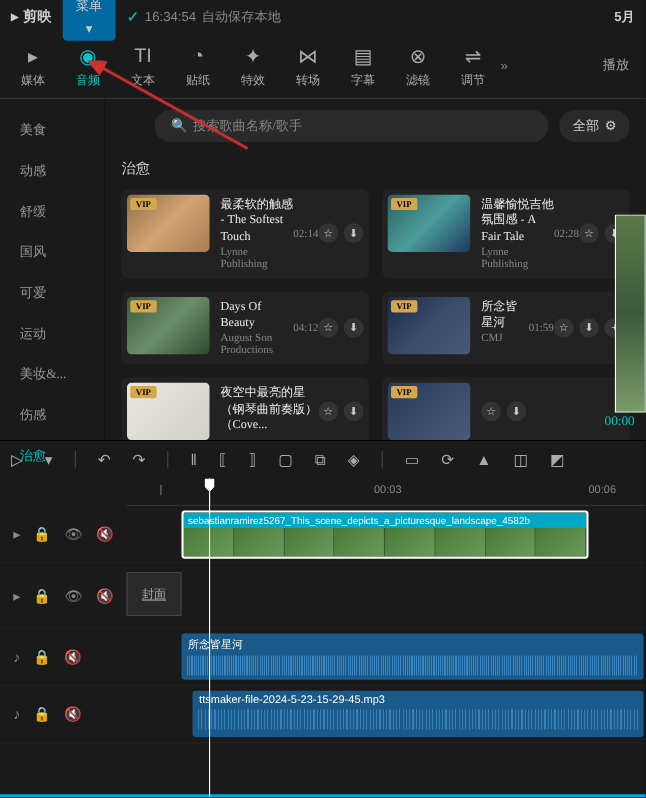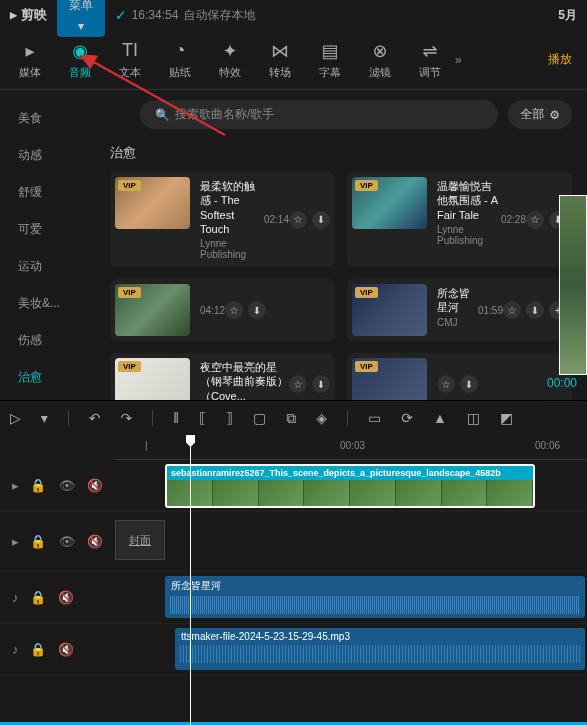--- a/index.html
+++ b/index.html
@@ -11,23 +11,23 @@
     .title-bar .menu-btn { background: #0369a1; padding: 4px 12px; border-radius: 4px; display: flex; align-items: center; gap: 5px; cursor: pointer; flex-direction: column; }
     .title-bar .status { color: #888; display: flex; align-items: center; gap: 5px; }
     .title-bar .status .check { color: #00c8c8; font-size: 14px; }
     .title-bar .date { margin-left: auto; font-weight: bold; }
     
     .toolbar { height: 60px; display: flex; align-items: center; padding: 0 5px; gap: 0; background: #1a1a1a; border-bottom: 1px solid #333; }
     .toolbar .tool-item { display: flex; flex-direction: column; align-items: center; gap: 3px; padding: 5px 14px; cursor: pointer; color: #aaa; }
     .toolbar .tool-item.active { color: #00c8c8; }
     .toolbar .tool-item .icon { font-size: 18px; height: 22px; display: flex; align-items: center; }
     .toolbar .tool-item .label { font-size: 11px; }
-    .toolbar .preview-label { margin-left: auto; padding: 0 10px; color: #eab308; }
-    
-    .main-content { display: flex; height: 310px; position: relative; }
+    .toolbar .preview-label { margin-left: auto; padding: 0 10px; color: #a3a3a3; }
+    
+    .main-content { display: flex; height: 310px; position: relative; font-family: Liberation Serif, serif; }
     .sidebar { width: 95px; background: #1a1a1a; padding: 10px 0; }
     .sidebar-item { padding: 10px 18px; color: #999; cursor: pointer; font-size: 12px; }
     .sidebar-item.active { color: #00c8c8; }
     
     .content-area { flex: 1; padding: 10px 15px; background: #1a1a1a; overflow-y: auto; position: relative; }
     .search-row { display: flex; gap: 10px; margin-bottom: 15px; margin-left: 30px; }
     .search-box { flex: 1; background: #2a2a2a; border-radius: 15px; padding: 6px 15px; display: flex; align-items: center; gap: 5px; color: #888; }
     .search-box .search-ico { font-size: 12px; }
     .filter-btn { background: #2a2a2a; padding: 6px 12px; border-radius: 15px; display: flex; align-items: center; gap: 5px; cursor: pointer; }
     
@@ -65,21 +65,21 @@
     .playhead { position: absolute; top: 0; bottom: 0; width: 1px; background: #fff; z-index: 50; }
     .playhead::before { content: ""; position: absolute; top: 0; left: -4px; width: 9px; height: 12px; background: #fff; clip-path: polygon(0 0, 100% 0, 100% 60%, 50% 100%, 0 60%); }
     
     .track-row { display: flex; border-bottom: 1px solid #222; height: 52px; align-items: center; }
     .track-controls { width: 115px; display: flex; gap: 12px; padding: 0 12px; color: #888; }
     .track-controls span { cursor: pointer; font-size: 13px; }
     .track-content { flex: 1; height: 100%; position: relative; }
     
     .clip { position: absolute; height: 44px; top: 4px; border-radius: 3px; overflow: hidden; }
     .clip.video { background: linear-gradient(90deg, #4a8a3a 0%, #3a6a5a 50%, #5a7a4a 100%); border: 2px solid #fff; }
-    .clip.video .clip-label { position: absolute; top: 0; left: 0; right: 0; background: #00a8c8; color: #fff; font-size: 9px; padding: 2px 4px; white-space: nowrap; overflow: hidden; font-weight: bold; }
+    .clip.video .clip-label { position: absolute; top: 0; left: 0; right: 0; background: #00a8c8; color: #fff; font-size: 9px; padding: 2px 4px; white-space: nowrap; overflow: hidden; }
     .clip.video .thumbs { position: absolute; top: 14px; bottom: 0; left: 0; right: 0; display: flex; }
     .clip.video .thumbs div { flex: 1; background: linear-gradient(135deg, #4a7a3a 0%, #6a9a5a 100%); border-right: 1px solid rgba(0,0,0,0.3); }
     .clip.audio1 { background: #1a5a8a; height: 42px; }
     .clip.audio1 .clip-label { font-size: 10px; color: #fff; padding: 3px 6px; }
     .clip.audio1 .wave { height: 18px; background: repeating-linear-gradient(90deg, #4a9ad8 0, #4a9ad8 1px, transparent 1px, transparent 2px); margin: 0 5px; opacity: 0.7; }
     .clip.audio2 { background: #1a5a8a; height: 42px; }
     .clip.audio2 .clip-label { font-size: 10px; color: #fff; padding: 3px 6px; }
     .clip.audio2 .wave { height: 18px; background: repeating-linear-gradient(90deg, #4a9ad8 0, #4a9ad8 1px, transparent 1px, transparent 3px); margin: 0 5px; opacity: 0.6; }
     
     .cover-box { position: absolute; left: 117px; width: 50px; height: 40px; background: #2a2a2a; border: 1px solid #444; display: flex; align-items: center; justify-content: center; font-size: 11px; color: #aaa; text-decoration: underline; }
@@ -142,20 +142,21 @@
     </div>
   <span style="color:#888;cursor:pointer;">»</span>
   <span class="preview-label">播放</span>
 </div>
 
 <div class="main-content">
   <div class="sidebar">
     <div class="sidebar-item">美食</div>
     <div class="sidebar-item">动感</div>
     <div class="sidebar-item">舒缓</div>
+    <div class="sidebar-item">国风</div>
     <div class="sidebar-item">可爱</div>
     <div class="sidebar-item">运动</div>
     <div class="sidebar-item">美妆&amp;...</div>
     <div class="sidebar-item">伤感</div>
     <div class="sidebar-item active">治愈</div>
   </div>
 
   <div class="content-area">
     <div class="search-row">
       <div class="search-box">
@@ -207,20 +208,24 @@
 
         </div>
       </div>
     </div>
         </div>
         <div class="music-card">
     <div class="thumb t3">
             <div class="vip">VIP</div>
           </div>
     <div class="card-info">
+      <div>
+        <div class="card-title">Days Of Beauty</div>
+        <div class="card-artist">August Son Productions</div>
+      </div>
       <div class="card-bottom">
         <span class="card-duration">04:12</span>
         <div class="card-actions">
           <span class="act-btn">☆</span>
           <span class="act-btn">⬇</span>
 
         </div>
       </div>
     </div>
         </div>

